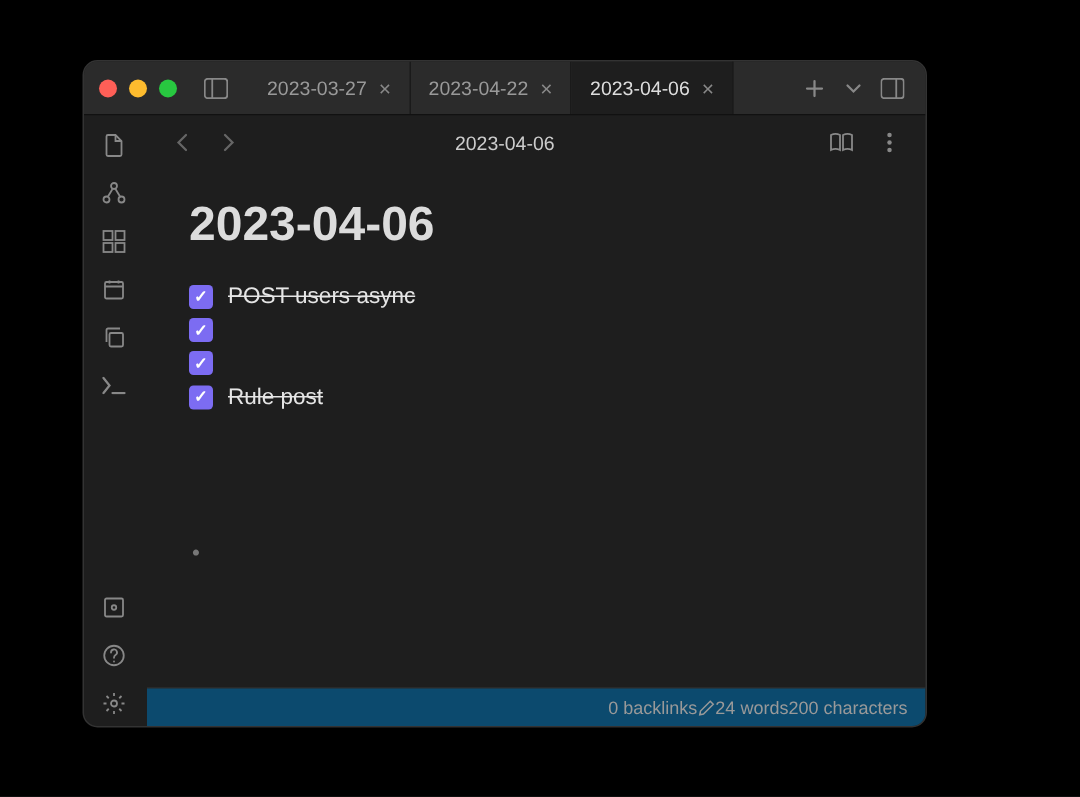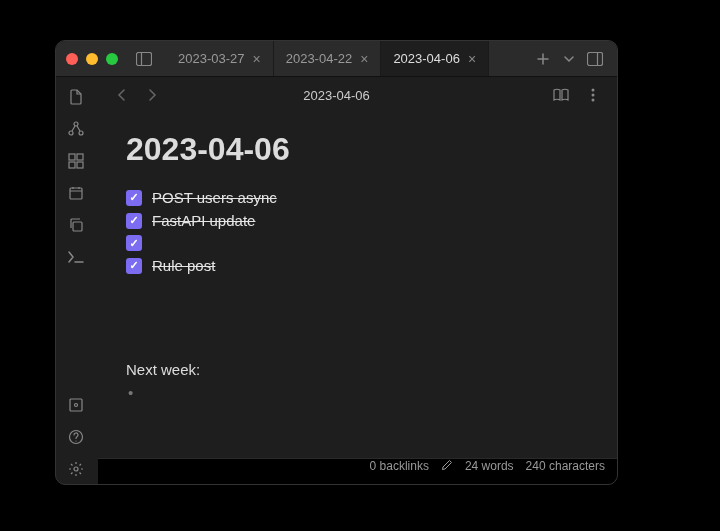--- a/index.html
+++ b/index.html
@@ -105,23 +105,23 @@
   flex-shrink: 0;
 }
 .checkmark { color: #fff; font-size: 11px; font-weight: bold; }
 .task-text.done { text-decoration: line-through; color: #e5e5e5; }
 .cursor { border-right: 1px solid #fff; display: inline-block; height: 16px; vertical-align: middle; margin-left: -1px; }
 .section-gap { height: 84px; }
 .subhead { font-size: 15px; color: #ddd; margin-bottom: 6px; }
 .bullet-item { display: flex; gap: 8px; font-size: 15px; color: #ddd; padding-left: 2px; }
 .bullet-dot { color: #777; }
 .statusbar {
-  height: 26px; display: flex; align-items: flex-start; justify-content: flex-end;
-  gap: 12px; padding: 0 12px; font-size: 12px; color: #999;
-  border-top: 1px solid #2a2a2a; background: #000000;
+  height: 26px; display: flex; align-items: center; justify-content: flex-end;
+  gap: 0; padding: 0 12px; font-size: 12px; color: #999;
+  border-top: 1px solid #2a2a2a; background: #0c4a6e;
 }
 .status-item { display: flex; align-items: center; gap: 4px; }
 svg { display: block; }
 </style>
 </head>
 <body>
 
 <div class="window">
   <div class="titlebar">
     <div class="traffic">
@@ -205,50 +205,48 @@
           <li class="task-item">
             <span class="checkbox">
                 <span class="checkmark">✓</span>
               </span>
             <span class="task-text done">POST users async</span>
           </li>
           <li class="task-item">
             <span class="checkbox">
                 <span class="checkmark">✓</span>
               </span>
-            <span class="task-text done">FastAPI update</span>
           </li>
           <li class="task-item">
             <span class="checkbox">
                 <span class="checkmark">✓</span>
               </span>
           </li>
           <li class="task-item">
             <span class="checkbox">
                 <span class="checkmark">✓</span>
               </span>
             <span class="task-text done">Rule post</span>
           </li>
         </ul>
         <div class="section-gap"></div>
-        <div class="subhead">Next week:</div>
         <div class="bullet-item">
           <span class="bullet-dot">•</span>
         </div>
       </div>
 
       <div class="statusbar">
         <span class="status-item">0 backlinks</span>
         <span class="status-item">
             <svg width="12" height="12" viewBox="0 0 12 12">
               <path d="M8.5 1.5l2 2L4 10l-2.5.5L2 8l6.5-6.5z" stroke="#999" stroke-width="1" fill="none"></path>
             </svg>
           </span>
         <span class="status-item">24 words</span>
-        <span class="status-item">240 characters</span>
+        <span class="status-item">200 characters</span>
       </div>
     </div>
   </div>
 </div>
 
 <div class="activity">
   <div class="act-icon">
       <svg width="18" height="18" viewBox="0 0 18 18">
         <path d="M10 2H5a1 1 0 00-1 1v12a1 1 0 001 1h8a1 1 0 001-1V6l-4-4z" stroke="#888" stroke-width="1.2" fill="none"></path>
         <path d="M10 2v4h4" stroke="#888" stroke-width="1.2" fill="none"></path>

